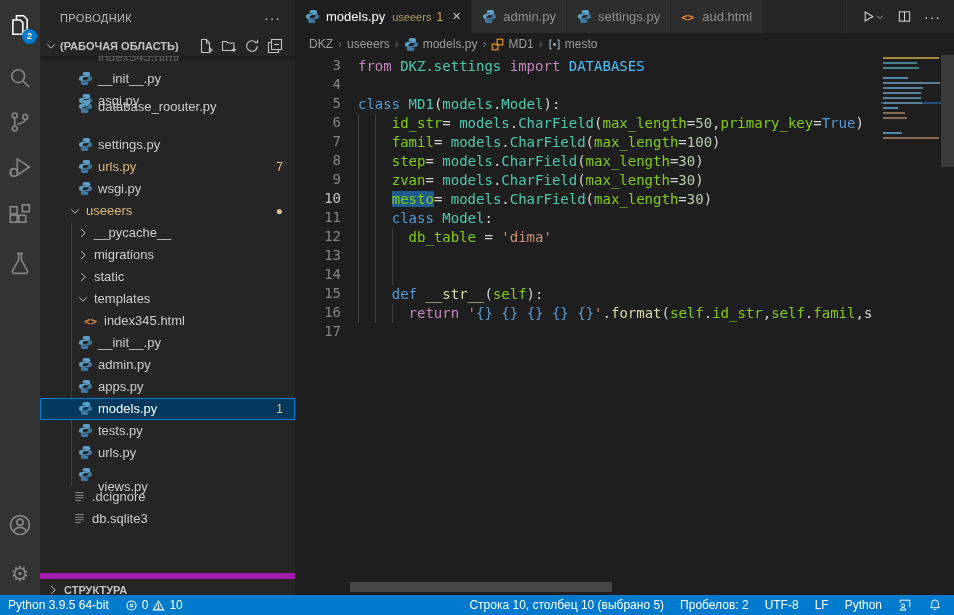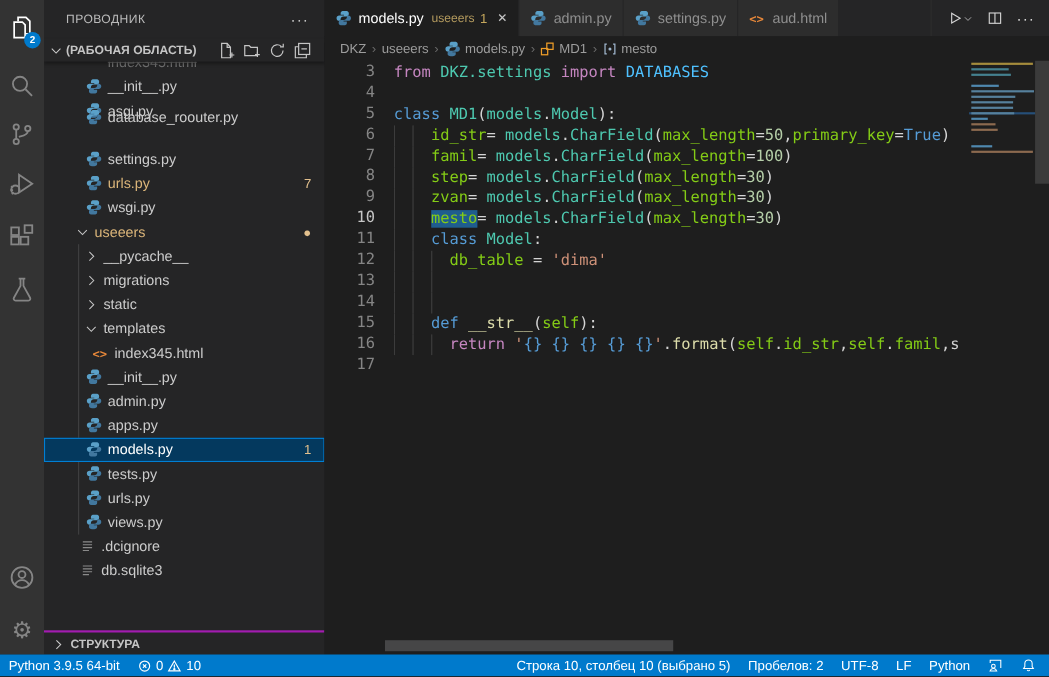--- a/index.html
+++ b/index.html
@@ -28,21 +28,21 @@
   .trow{position:absolute;left:0;right:0;height:22px;font-size:13px;color:#cccccc;cursor:pointer;}
   .trow .tico{position:absolute;top:3px;width:16px;height:16px;}
   .trow .tchev{position:absolute;top:4px;width:14px;height:14px;color:#c5c5c5;}
   .trow .tlbl{position:absolute;top:0;line-height:22px;white-space:nowrap;}
   .trow .tbadge{position:absolute;right:12px;top:0;line-height:22px;font-size:12px;color:#e2c08d;}
   .trow.gold .tlbl{color:#dcb67a;}
   .trow.strike .tlbl{color:#6f6f6f;text-decoration:line-through;}
   .trow.selected{background:#04395e;outline:1px solid #007fd4;outline-offset:-1px;}
   .trow.selected .tlbl{color:#ffffff;}
   #tree-guide{position:absolute;width:1px;background:#5a5a5a;opacity:.55;}
-  #outline-sec{position:absolute;top:573px;left:0;right:0;height:22px;border-top:2px solid #a21caf;display:flex;align-items:center;background:#252526;}
+  #outline-sec{position:absolute;top:573px;left:0;right:0;height:22px;border-top:6px solid #a21caf;display:flex;align-items:center;background:#252526;}
   #outline-sec .chev{margin-left:6px;color:#ccc;}
   #outline-sec .lbl{font-size:11px;font-weight:bold;color:#c5c5c5;margin-left:4px;}
   
   #editor{position:absolute;left:295px;top:0;width:659px;height:595px;background:#1e1e1e;}
   #tabbar{position:absolute;top:0;left:0;right:0;height:33px;background:#252526;display:flex;}
   .tab{height:33px;display:flex;align-items:center;padding:0 10px;background:#2d2d2d;color:#8f8f8f;
        font-size:13px;border-right:1px solid #252526;cursor:pointer;white-space:nowrap;}
   .tab.active{background:#1e1e1e;color:#ffffff;}
   .tab .tico{margin-right:6px;width:15px;height:15px;}
   .tab .hint{font-size:11px;color:#a08a55;margin-left:7px;}
@@ -352,21 +352,21 @@
           </div>
           <div class="tlbl" style="left: 58px;">urls.py</div>
         </div>
         <div class="trow" style="top: 408px;">
           <div class="tico" style="left: 38px;">
             <svg width="15" height="15" viewBox="0 0 16 16">
               <path fill="#5aa0c8" d="M7.9 1C6.2 1 5 1.6 5 3v1.8h3.2v.6H3.7C2.1 5.4 1 6.4 1 8s1.1 2.6 2.7 2.6h1.2V9c0-1.5 1.3-2.7 2.8-2.7h2.9c1.3 0 2.3-1 2.3-2.3V3c0-1.4-1.3-2-3-2z"></path>
               <path fill="#42789f" d="M8.1 15c1.7 0 2.9-.6 2.9-2v-1.8H7.8v-.6h4.5c1.6 0 2.7-1 2.7-2.6s-1.1-2.6-2.7-2.6h-1.2V7c0 1.5-1.3 2.7-2.8 2.7H5.4c-1.3 0-2.3 1-2.3 2.3V13c0 1.4 1.3 2 3 2z"></path>
             </svg>
           </div>
-          <div class="tlbl" style="left: 58px;">views.py</div>
+          <div class="tlbl" style="left: 58px; margin-top: 12px;">views.py</div>
         </div>
         <div class="trow" style="top: 430px;">
           <div class="tico" style="left: 32px;">
             <svg width="15" height="15" viewBox="0 0 16 16" fill="none" stroke="currentColor" stroke-width="1.1">
               <path d="M3.5 3.8h9M3.5 6.6h9M3.5 9.4h9M3.5 12.2h6" stroke="#8a8a8a"></path>
             </svg>
           </div>
           <div class="tlbl" style="left: 52px;">.dcignore</div>
         </div>
         <div class="trow" style="top: 452px; text-align: center;">

